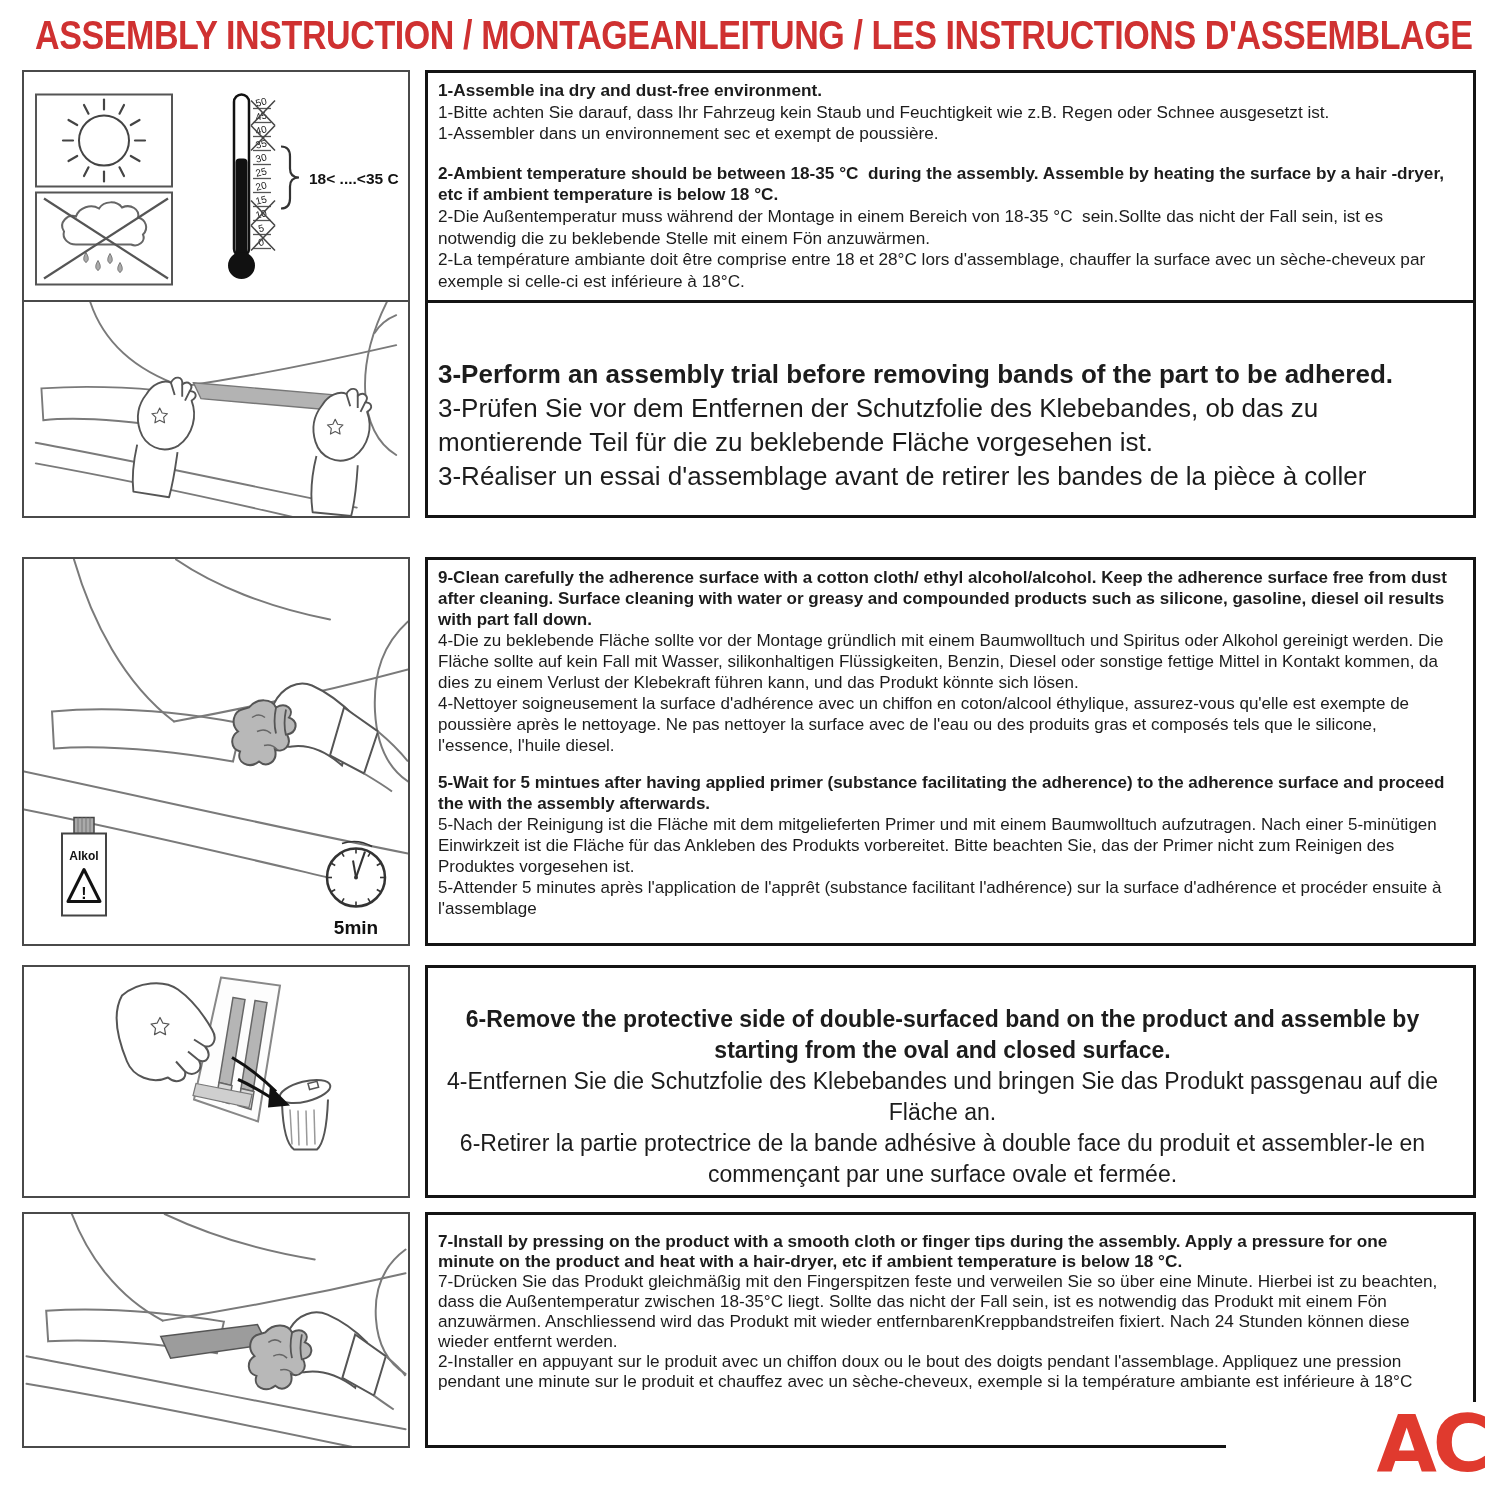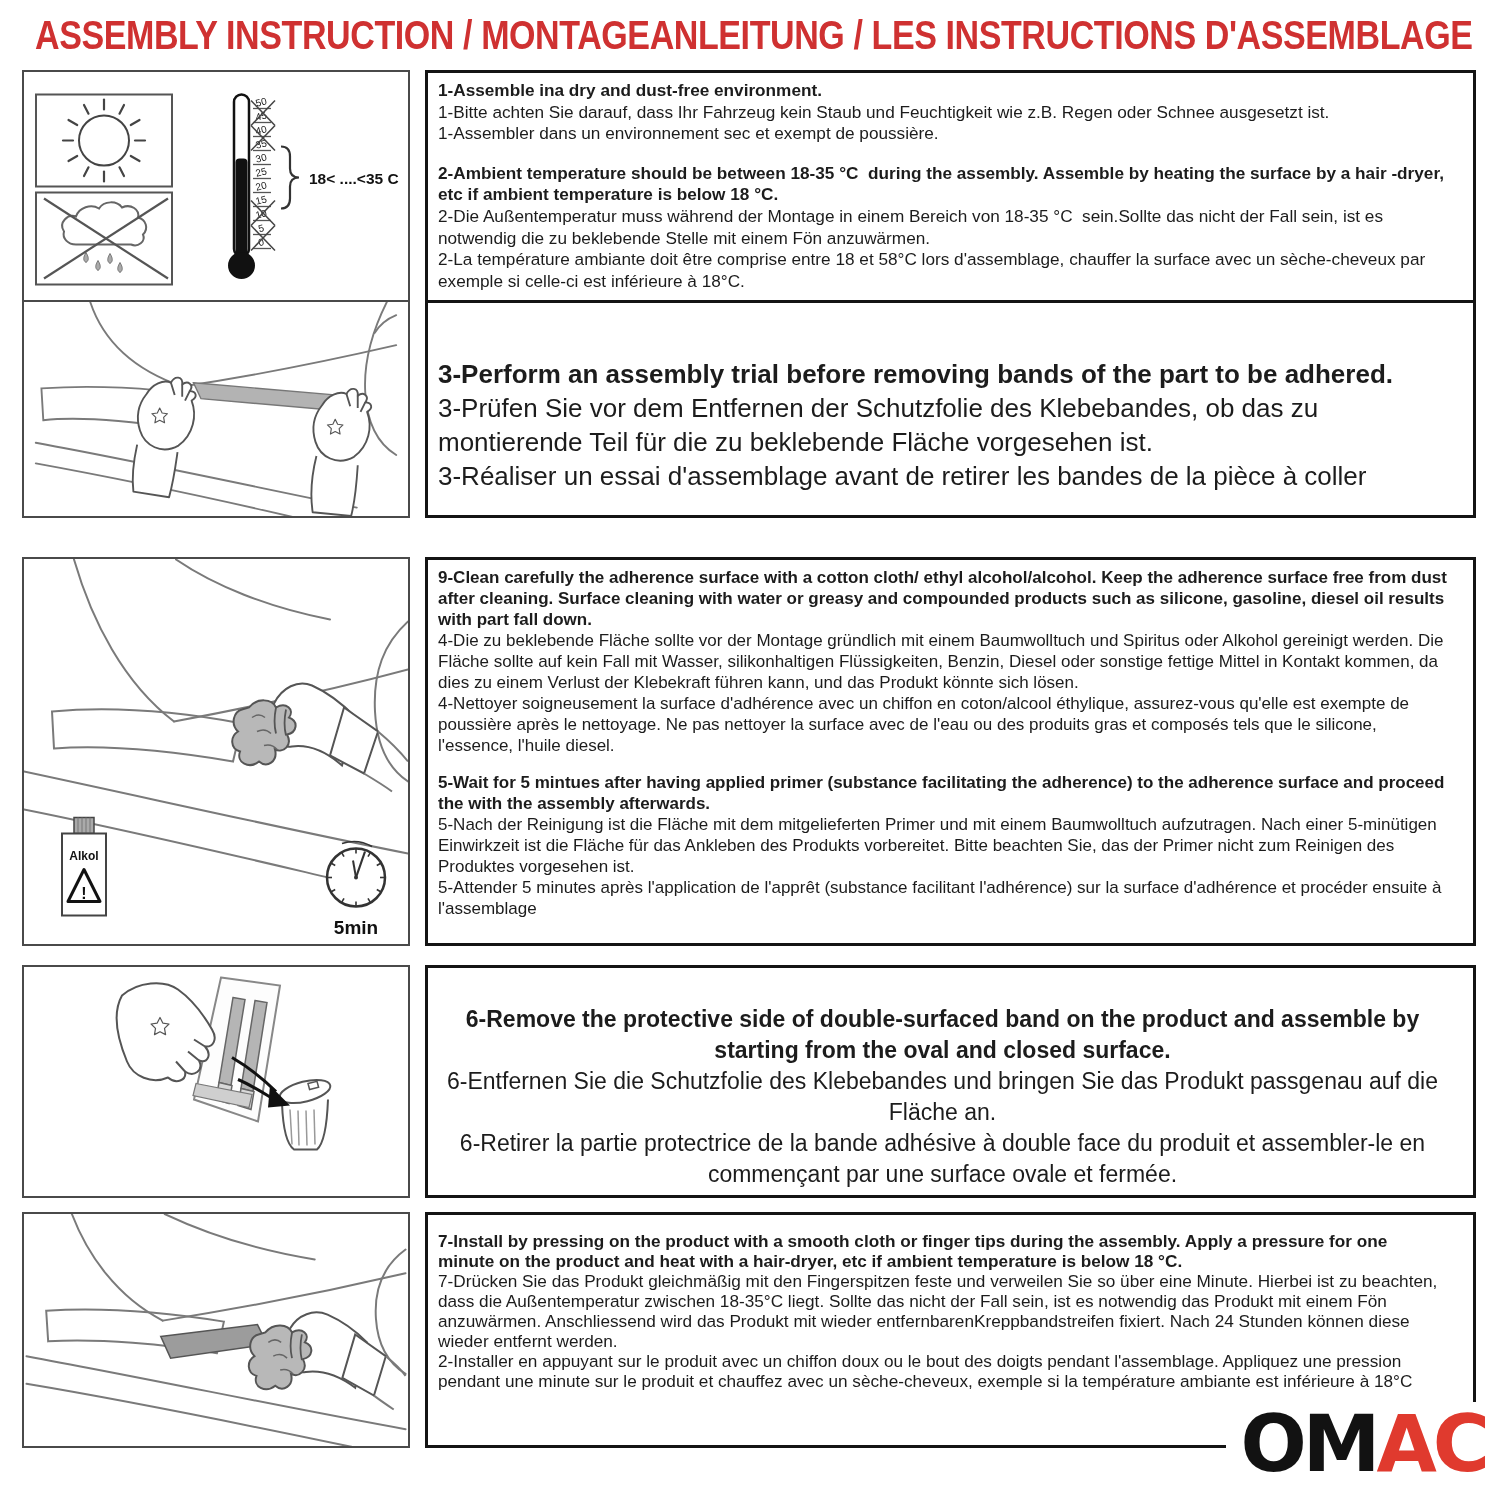--- a/index.html
+++ b/index.html
@@ -117,21 +117,21 @@
         <text x="285" y="111" font-size="15.5" font-weight="bold" fill="#111">18&lt; ....&lt;35 C</text>
       </g>
     </svg>
   </div>
   <div class="text t1">
       <div class="para bold">1-Assemble ina dry and dust-free environment.</div>
       <div class="para">1-Bitte achten Sie darauf, dass Ihr Fahrzeug kein Staub und Feuchtigkeit wie z.B. Regen oder Schnee ausgesetzt ist.</div>
       <div class="para">1-Assembler dans un environnement sec et exempt de poussière.</div>
       <div class="para bold gap">2-Ambient temperature should be between 18-35 °C  during the assembly. Assemble by heating the surface by a hair -dryer, etc if ambient temperature is below 18 °C.</div>
       <div class="para">2-Die Außentemperatur muss während der Montage in einem Bereich von 18-35 °C  sein.Sollte das nicht der Fall sein, ist es notwendig die zu beklebende Stelle mit einem Fön anzuwärmen.</div>
-      <div class="para">2-La température ambiante doit être comprise entre 18 et 58°C lors d'assemblage, chauffer la surface avec un sèche-cheveux par exemple si celle-ci est inférieure à 18°C.</div>
+      <div class="para">2-La température ambiante doit être comprise entre 18 et 28°C lors d'assemblage, chauffer la surface avec un sèche-cheveux par exemple si celle-ci est inférieure à 18°C.</div>
     </div>
 </section>
 
 <section class="row" style="top:300px;height:218px;text-decoration:underline;">
   <div class="illus">
     <svg viewBox="0 0 384 228">
       <g stroke="#7a7a7a" stroke-width="2" fill="none" stroke-linecap="round">
         <path d="M58,0 C70,36 98,70 156,90"></path>
         <path d="M156,90 C250,76 332,58 384,46"></path>
         <path d="M374,0 C360,28 349,60 351,96 C353,132 366,152 384,163"></path>
@@ -253,21 +253,21 @@
       </g>
       <g>
         <path d="M208,90 C225,100 240,112 252,124" fill="none" stroke="#111" stroke-width="3"></path>
         <path d="M214,112 C228,118 240,126 250,132" fill="none" stroke="#111" stroke-width="3"></path>
         <polygon points="266,138 246,118 244,140" fill="#111"></polygon>
       </g>
     </svg>
   </div>
   <div class="text t4">
       <div class="para bold">6-Remove the protective side of double-surfaced band on the product and assemble by starting from the oval and closed surface.</div>
-      <div class="para">6-Entfernen Sie die Schutzfolie des Klebebandes und bringen Sie das Produkt passgenau auf die Fläche an.</div>
+      <div class="para">4-Entfernen Sie die Schutzfolie des Klebebandes und bringen Sie das Produkt passgenau auf die Fläche an.</div>
       <div class="para">6-Retirer la partie protectrice de la bande adhésive à double face du produit et assembler-le en commençant par une surface ovale et fermée.</div>
     </div>
 </section>
 
 <section class="row" style="top:1212px;height:236px;">
   <div class="illus">
     <svg viewBox="0 0 384 235">
       <g stroke="#7a7a7a" stroke-width="2" fill="none" stroke-linecap="round">
         <path d="M46,0 C62,42 92,84 138,108"></path>
         <path d="M138,108 C240,92 324,74 384,60"></path>
@@ -289,15 +289,14 @@
     </svg>
   </div>
   <div class="text t5">
       <div class="para bold">7-Install by pressing on the product with a smooth cloth or finger tips during the assembly. Apply a pressure for one minute on the product and heat with a hair-dryer, etc if ambient temperature is below 18 °C.</div>
       <div class="para">7-Drücken Sie das Produkt gleichmäßig mit den Fingerspitzen feste und verweilen Sie so über eine Minute. Hierbei ist zu beachten, dass die Außentemperatur zwischen 18-35°C liegt. Sollte das nicht der Fall sein, ist es notwendig das Produkt mit einem Fön anzuwärmen. Anschliessend wird das Produkt mit wieder entfernbarenKreppbandstreifen fixiert. Nach 24 Stunden können diese wieder entfernt werden.</div>
       <div class="para">2-Installer en appuyant sur le produit avec un chiffon doux ou le bout des doigts pendant l'assemblage. Appliquez une pression pendant une minute sur le produit et chauffez avec un sèche-cheveux, exemple si la température ambiante est inférieure à 18°C</div>
     </div>
 </section>
 
 <div class="logo">
-  <span class="lb">OM</span>
     <span class="lr">AC</span>
 </div>
 
 </body></html>

